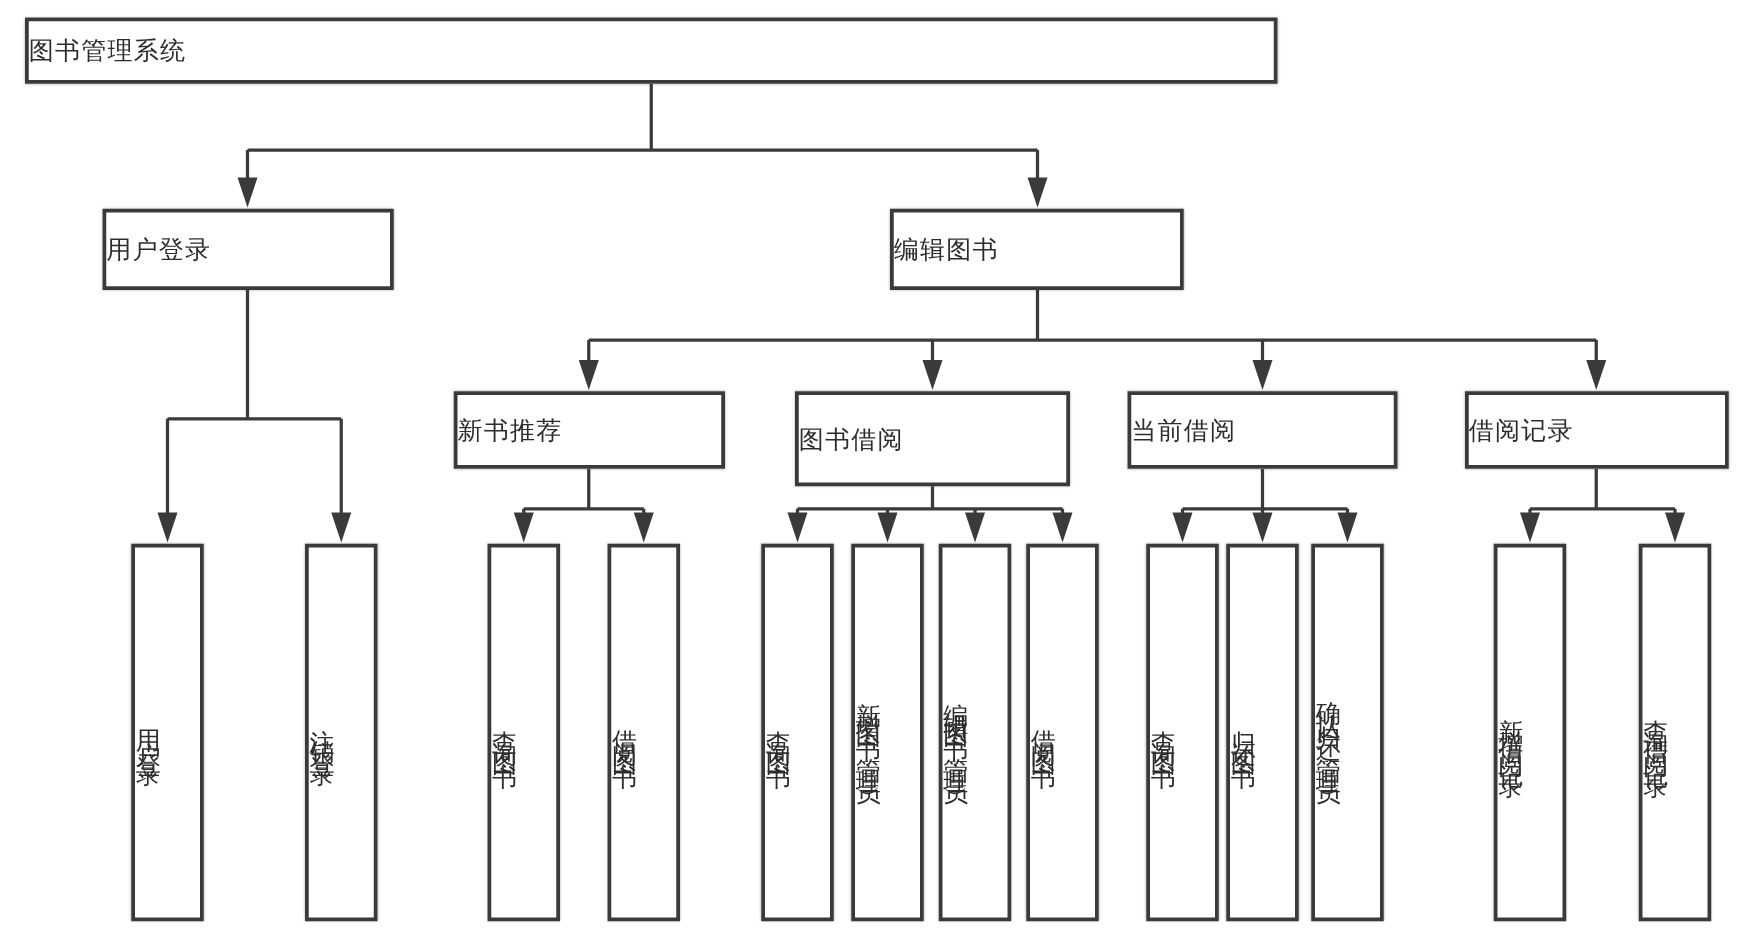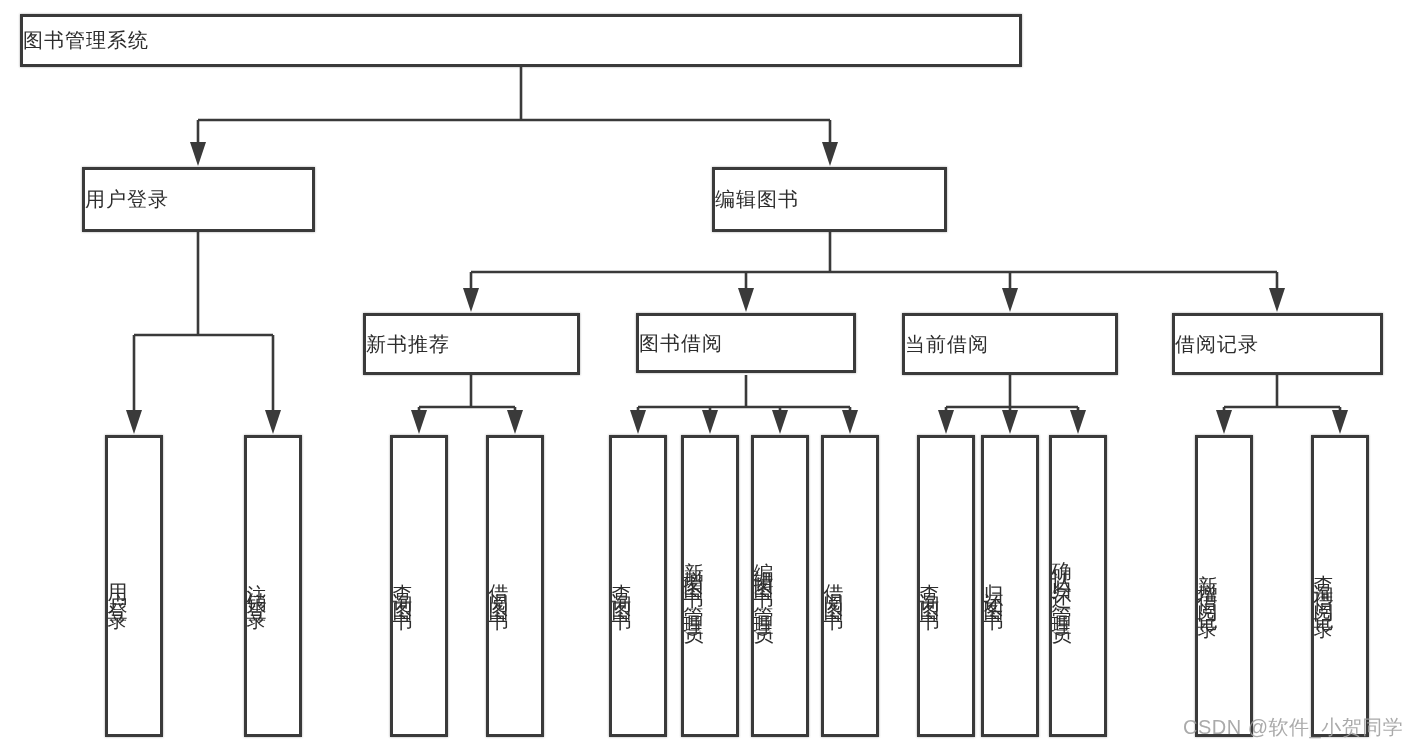--- a/index.html
+++ b/index.html
@@ -132,21 +132,21 @@
   <div class="box" style="left:82px; top:167px; width:233px; height:65px;">
     <span>用户登录</span>
   </div>
   <div class="box" style="left:712px; top:167px; width:235px; height:65px;">
     <span>编辑图书</span>
   </div>
 
   <div class="box" style="left:363px; top:313px; width:217px; height:62px;">
     <span>新书推荐</span>
   </div>
-  <div class="box" style="left:636px; top:313px; width:220px; height:60px;">
+  <div class="box" style="left:636px; top:313px; width:220px; height:76px;">
     <span>图书借阅</span>
   </div>
   <div class="box" style="left:1172px; top:313px; width:211px; height:62px;">
     <span>借阅记录</span>
   </div>
   <div class="box" style="left:902px; top:313px; width:216px; height:62px;">
     <span>当前借阅</span>
   </div>
 
   <div class="box leaf" style="left:105px; top:435px; width:58px; height:302px;">
@@ -186,15 +186,14 @@
     <span class="vtext">确认归还（管理员）</span>
   </div>
 
   <div class="box leaf" style="left:1195px; top:435px; width:58px; height:302px;">
     <span class="vtext">新增借阅记录</span>
   </div>
   <div class="box leaf" style="left:1311px; top:435px; width:58px; height:302px;">
     <span class="vtext">查询借阅记录</span>
   </div>
 
-  <div class="watermark">CSDN @软件_小贺同学</div>
 
 </div>
 
 </body></html>

